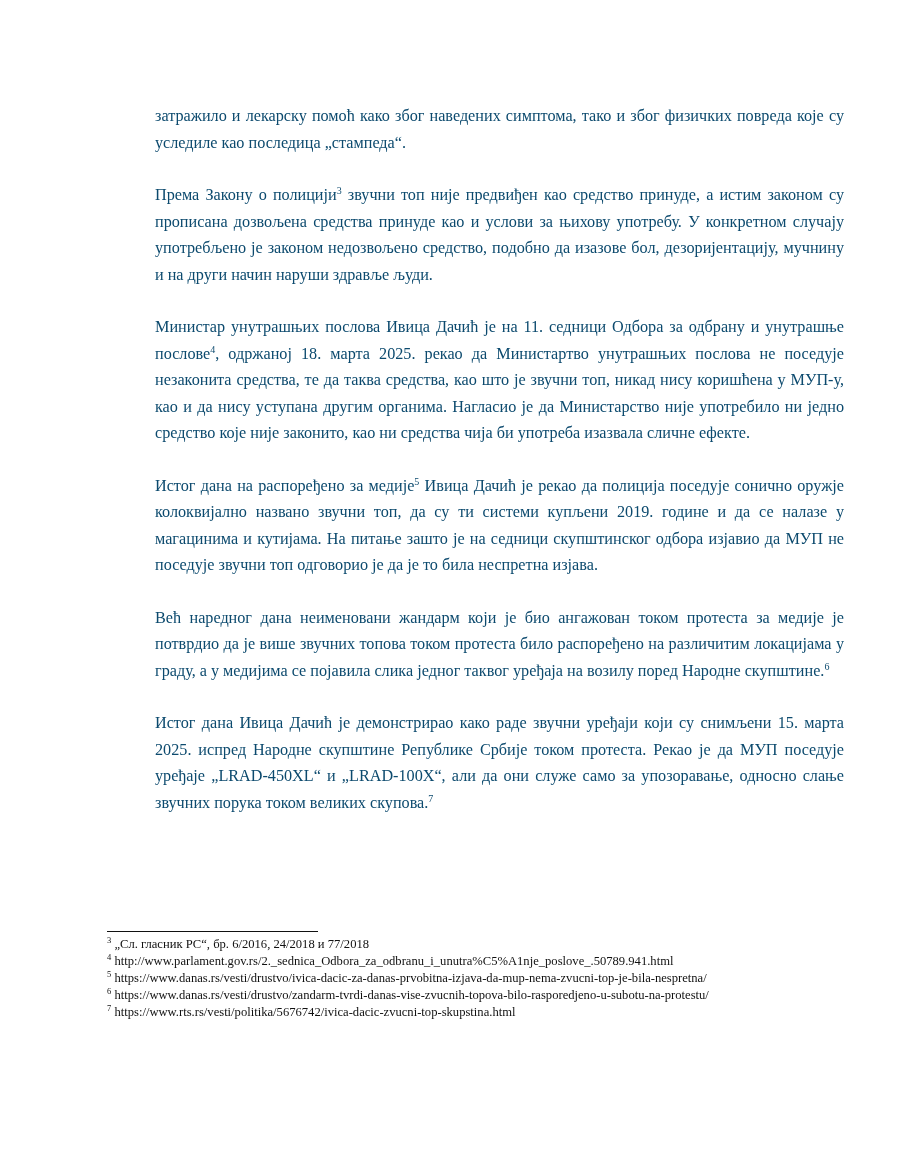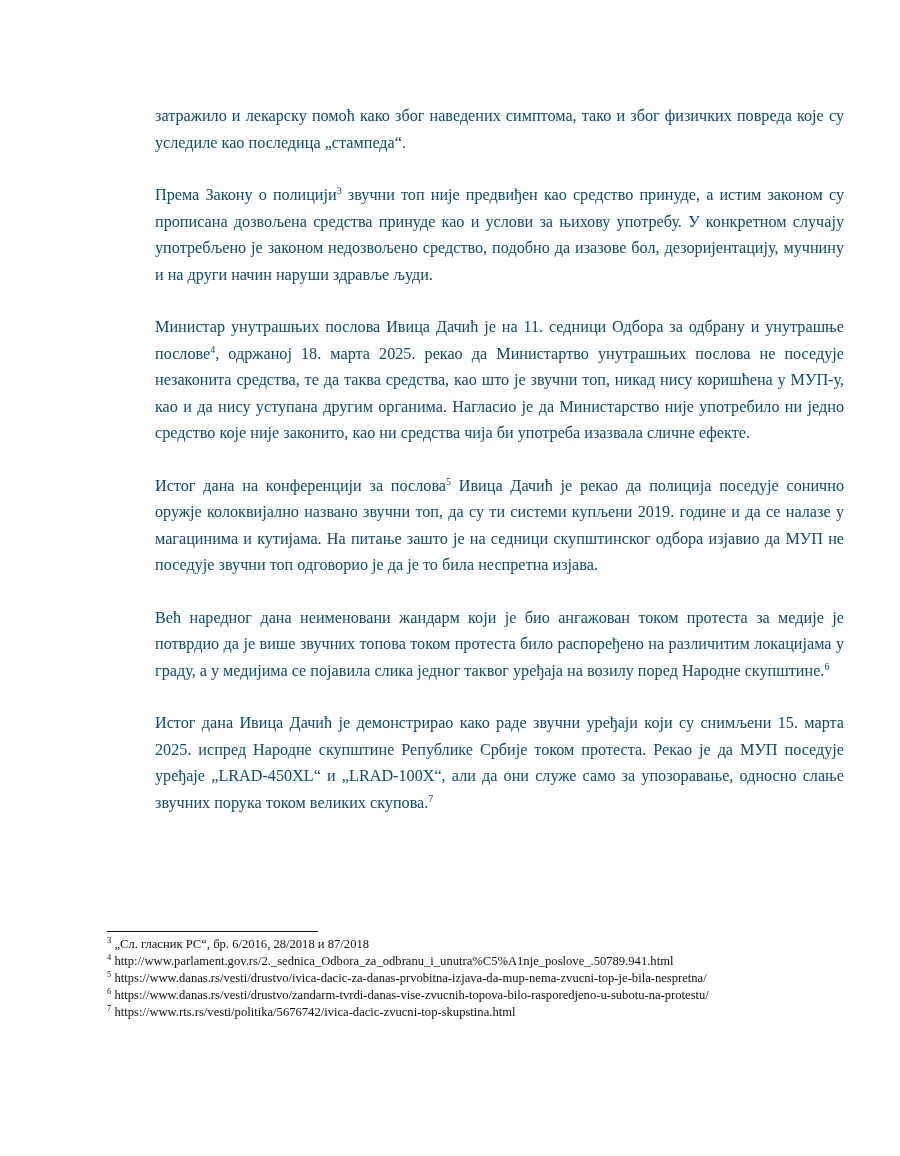--- a/index.html
+++ b/index.html
@@ -31,31 +31,31 @@
   <p class="para">
     <span>затражило и лекарску помоћ како због наведених симптома, тако и због физичких повреда које су уследиле као последица „стампеда“.</span>
   </p>
   <p class="para">
     <span>Према Закону о полицији</span><sup>3</sup><span> звучни топ није предвиђен као средство принуде, а истим законом су прописана дозвољена средства принуде као и услови за њихову употребу. У конкретном случају употребљено је законом недозвољено средство, подобно да изазове бол, дезоријентацију, мучнину и на други начин наруши здравље људи.</span>
   </p>
   <p class="para">
     <span>Министар унутрашњих послова Ивица Дачић је на 11. седници Одбора за одбрану и унутрашње послове</span><sup>4</sup><span>, одржаној 18. марта 2025. рекао да Министартво унутрашњих послова не поседује незаконита средства, те да таква средства, као што је звучни топ, никад нису коришћена у МУП-у, као и да нису уступана другим органима. Нагласио је да Министарство није употребило ни једно средство које није законито, као ни средства чија би употреба изазвала сличне ефекте.</span>
   </p>
   <p class="para">
-    <span>Истог дана на конференцији за послова</span><sup>5</sup><span> Ивица Дачић је рекао да полиција поседује сонично оружје колоквијално названо звучни топ, да су ти системи купљени 2019. године и да се налазе у магацинима и кутијама. На питање зашто је на седници скупштинског одбора изјавио да МУП не поседује звучни топ одговорио је да је то била неспретна изјава.</span>
+    <span>Истог дана на распоређено за медије</span><sup>5</sup><span> Ивица Дачић је рекао да полиција поседује сонично оружје колоквијално названо звучни топ, да су ти системи купљени 2019. године и да се налазе у магацинима и кутијама. На питање зашто је на седници скупштинског одбора изјавио да МУП не поседује звучни топ одговорио је да је то била неспретна изјава.</span>
   </p>
   <p class="para">
     <span>Већ наредног дана неименовани жандарм који је био ангажован током протеста за медије је потврдио да је више звучних топова током протеста било распоређено на различитим локацијама у граду, а у медијима се појавила слика једног таквог уређаја на возилу поред Народне скупштине.</span><sup>6</sup>
   </p>
   <p class="para">
     <span>Истог дана Ивица Дачић је демонстрирао како раде звучни уређаји који су снимљени 15. марта 2025. испред Народне скупштине Републике Србије током протеста. Рекао је да МУП поседује уређаје „LRAD-450XL“ и „LRAD-100X“, али да они служе само за упозоравање, односно слање звучних порука током великих скупова.</span><sup>7</sup>
   </p>
 </div>
 
 <div class="fn-rule"></div>
 
 <div class="footnotes">
-  <p class="fn"><sup>3</sup><span> „Сл. гласник РС“, бр. 6/2016, 28/2018 и 87/2018</span></p>
+  <p class="fn"><sup>3</sup><span> „Сл. гласник РС“, бр. 6/2016, 24/2018 и 77/2018</span></p>
   <p class="fn"><sup>4</sup><span> http://www.parlament.gov.rs/2._sednica_Odbora_za_odbranu_i_unutra%C5%A1nje_poslove_.50789.941.html</span></p>
   <p class="fn"><sup>5</sup><span> https://www.danas.rs/vesti/drustvo/ivica-dacic-za-danas-prvobitna-izjava-da-mup-nema-zvucni-top-je-bila-nespretna/</span></p>
   <p class="fn"><sup>6</sup><span> https://www.danas.rs/vesti/drustvo/zandarm-tvrdi-danas-vise-zvucnih-topova-bilo-rasporedjeno-u-subotu-na-protestu/</span></p>
   <p class="fn"><sup>7</sup><span> https://www.rts.rs/vesti/politika/5676742/ivica-dacic-zvucni-top-skupstina.html</span></p>
 </div>
 
 </body></html>

